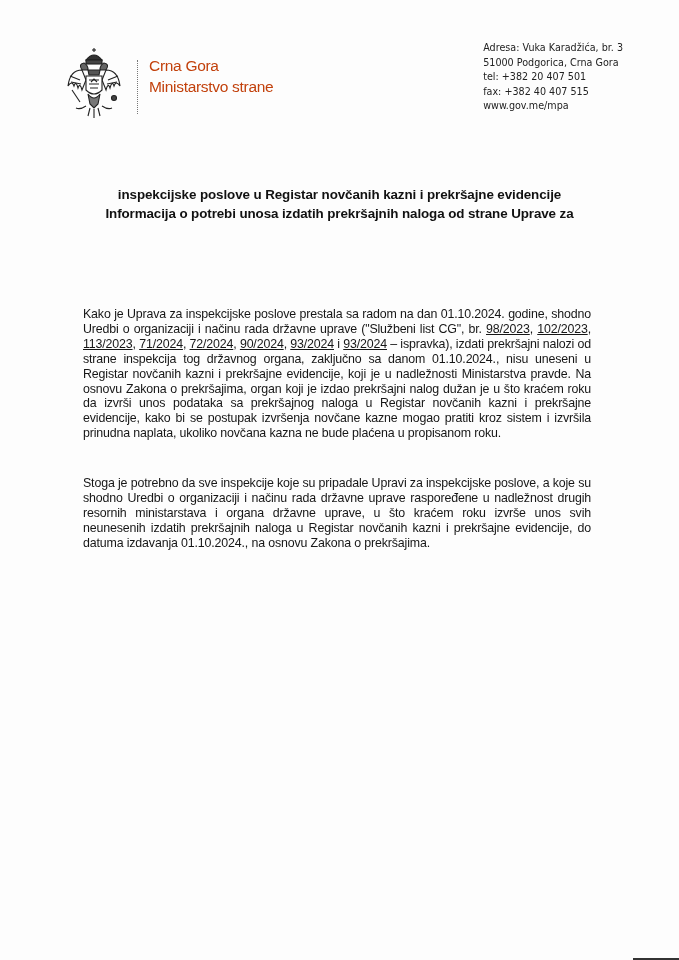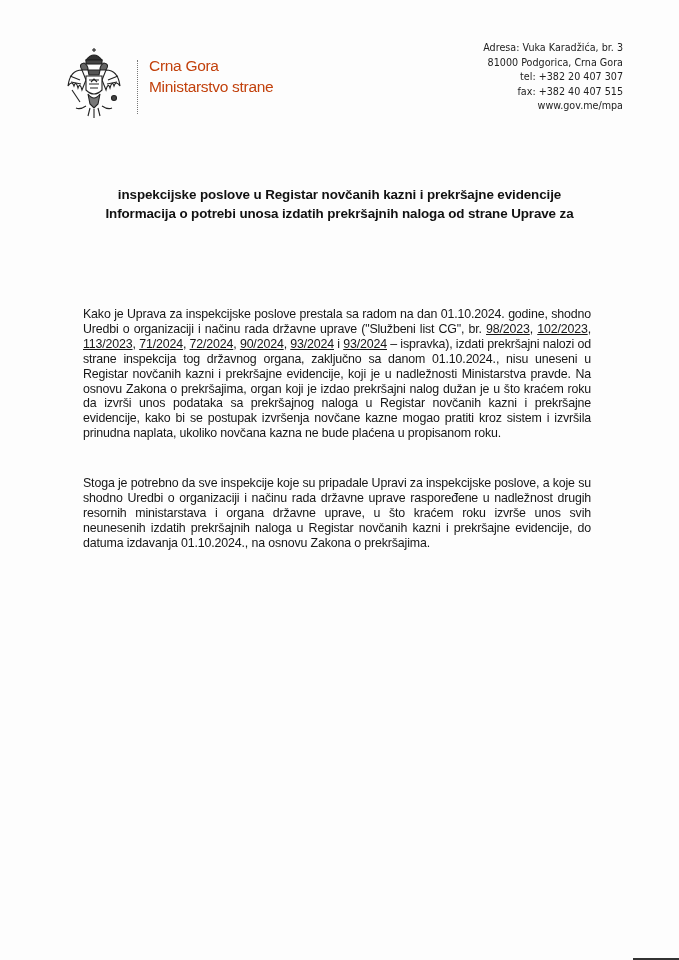--- a/index.html
+++ b/index.html
@@ -44,21 +44,20 @@
       font-size: 15.5px;
       line-height: 21px;
       letter-spacing: -0.3px;
       color: #c2410c;
     }
     .org-block div { white-space: nowrap; }
     .contact-block {
       position: absolute;
       right: 56px;
       top: 41px;
-      text-align: right;
       font-family: "DejaVu Sans", sans-serif;
       font-size: 9.6px;
       line-height: 14.6px;
       color: #222;
     }
     .contact-block div { white-space: nowrap; }
     .contact-block .url {
       color: #222;
     }
     
@@ -138,22 +137,22 @@
 
   <div class="header-divider"></div>
 
   <div class="org-block">
     <div>Crna Gora</div>
     <div>Ministarstvo strane</div>
   </div>
 
   <div class="contact-block">
     <div>Adresa: Vuka Karadžića, br. 3</div>
-    <div>81000 Podgorica, Crna Gora</div>
-    <div>tel: +382 20 407 307</div>
+    <div>51000 Podgorica, Crna Gora</div>
+    <div>tel: +382 20 407 501</div>
     <div>fax: +382 40 407 515</div>
     <div class="url">www.gov.me/mpa</div>
   </div>
 
   <div class="doc-title">
     <div>inspekcijske poslove u Registar novčanih kazni i prekršajne evidencije</div>
     <div>Informacija o potrebi unosa izdatih prekršajnih naloga od strane Uprave za</div>
   </div>
 
   <div class="body-text para1"><span>Kako je Uprava za inspekcijske poslove prestala sa radom na dan 01.10.2024. godine, shodno Uredbi o organizaciji i načinu rada državne uprave ("Službeni list CG", br. </span><u>98/2023</u><span>, </span><u>102/2023</u><span>, </span><u>113/2023</u><span>, </span><u>71/2024</u><span>, </span><u>72/2024</u><span>, </span><u>90/2024</u><span>, </span><u>93/2024</u><span> i </span><u>93/2024</u><span> – ispravka), izdati prekršajni nalozi od strane inspekcija tog državnog organa, zaključno sa danom 01.10.2024., nisu uneseni u Registar novčanih kazni i prekršajne evidencije, koji je u nadležnosti Ministarstva pravde. Na osnovu Zakona o prekršajima, organ koji je izdao prekršajni nalog dužan je u što kraćem roku da izvrši unos podataka sa prekršajnog naloga u Registar novčanih kazni i prekršajne evidencije, kako bi se postupak izvršenja novčane kazne mogao pratiti kroz sistem i izvršila prinudna naplata, ukoliko novčana kazna ne bude plaćena u propisanom roku.</span></div>

